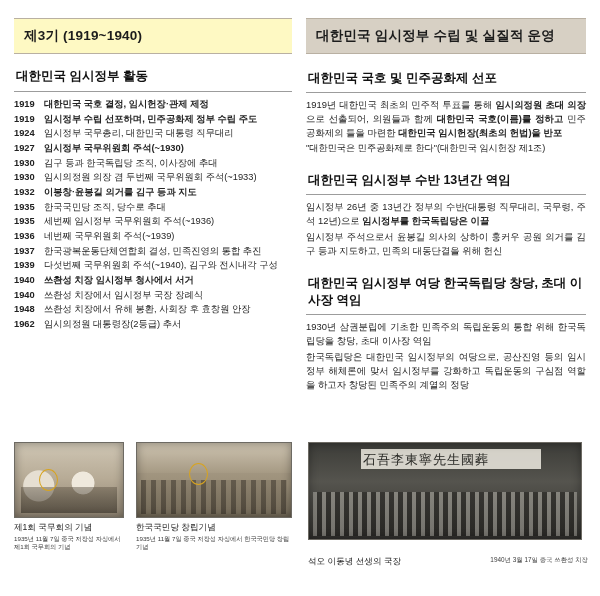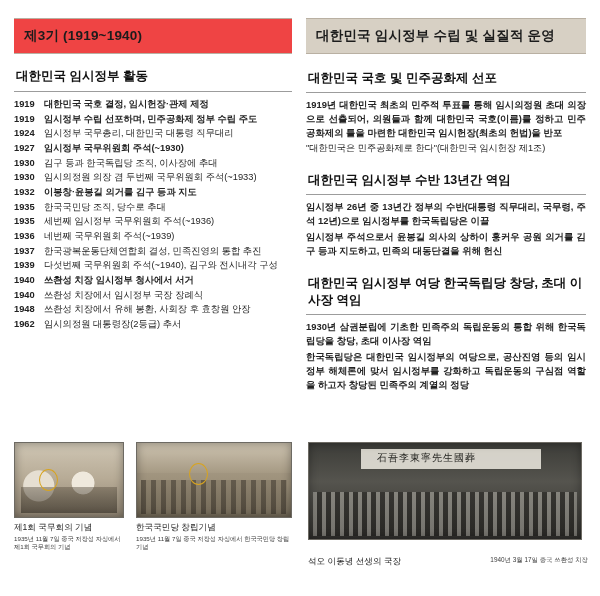--- a/index.html
+++ b/index.html
@@ -26,21 +26,21 @@
   }
   .col {
     width: 279px;
     position: relative;
   }
   .col.left { width: 278px; }
   .col.right { width: 280px; }
 
   
   .band {
-    background: #ef4444;
+    background: #fef9c3;
     border-top: 1px solid #b9b0a2;
     border-bottom: 1px solid #b9b0a2;
     padding: 8px 10px;
     font-size: 13.5px;
     font-weight: bold;
     color: #1c1c1c;
     letter-spacing: 0.2px;
   }
   .band.right {
     background: #d7d0c4;
@@ -82,21 +82,20 @@
   }
   .b { font-weight: bold; }
 
   
   .para {
     font-size: 9.4px;
     line-height: 1.5;
     color: #232323;
     text-align: justify;
     margin: 0 0 2px 0;
-    font-weight: bold;
   }
   .quote {
     font-size: 9.2px;
     line-height: 1.5;
     color: #232323;
   }
 
   
   .photos-left {
     position: absolute;
@@ -190,22 +189,22 @@
     background: #e9e6dd;
     opacity: .88;
   }
   .pimg-c::after {
     content: "";
     position: absolute; left: 4px; right: 4px; bottom: 3px; height: 44px;
     background: repeating-linear-gradient(90deg, rgba(225,222,212,.38) 0 4px, rgba(35,34,31,.55) 4px 9px);
   }
   .banner-text {
     position: absolute;
-    left: 68px; top: 8px;
-    font-size: 10px;
+    left: 54px; top: 8px;
+    font-size: 13px;
     color: #2a2a26;
     letter-spacing: 1px;
     white-space: nowrap;
     z-index: 2;
   }
   .edge-shadow {
     position: absolute; inset: 0;
     box-shadow: inset 0 0 10px rgba(0,0,0,.35);
     pointer-events: none;
   }

